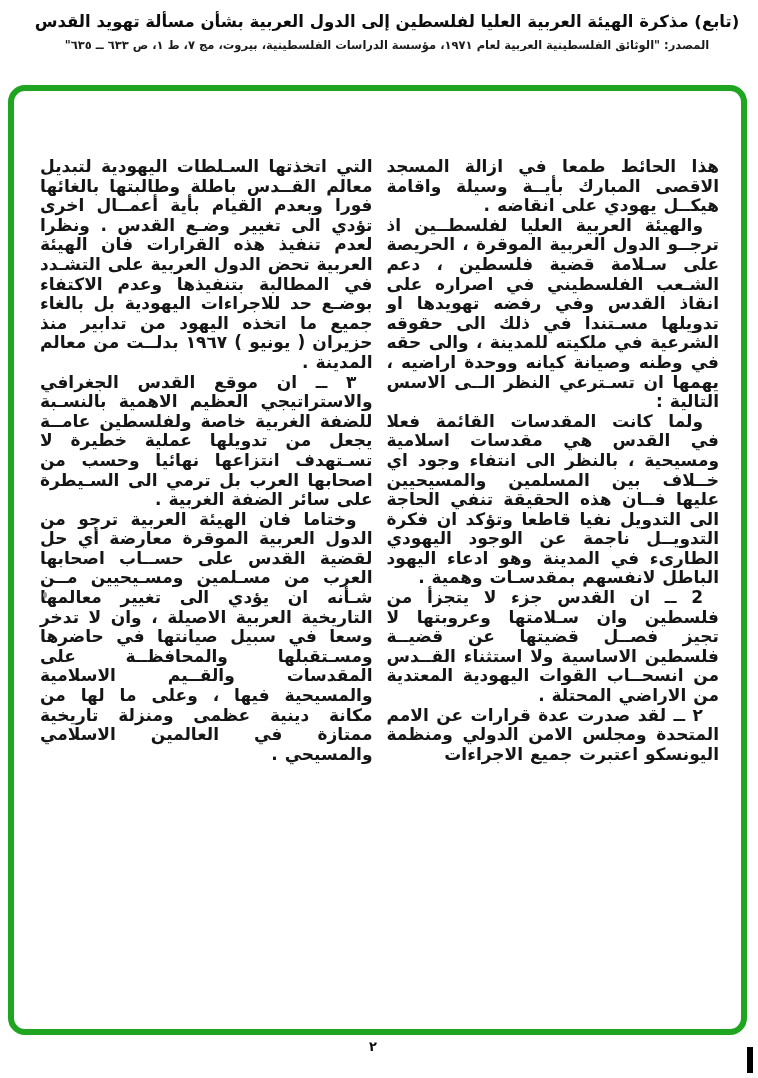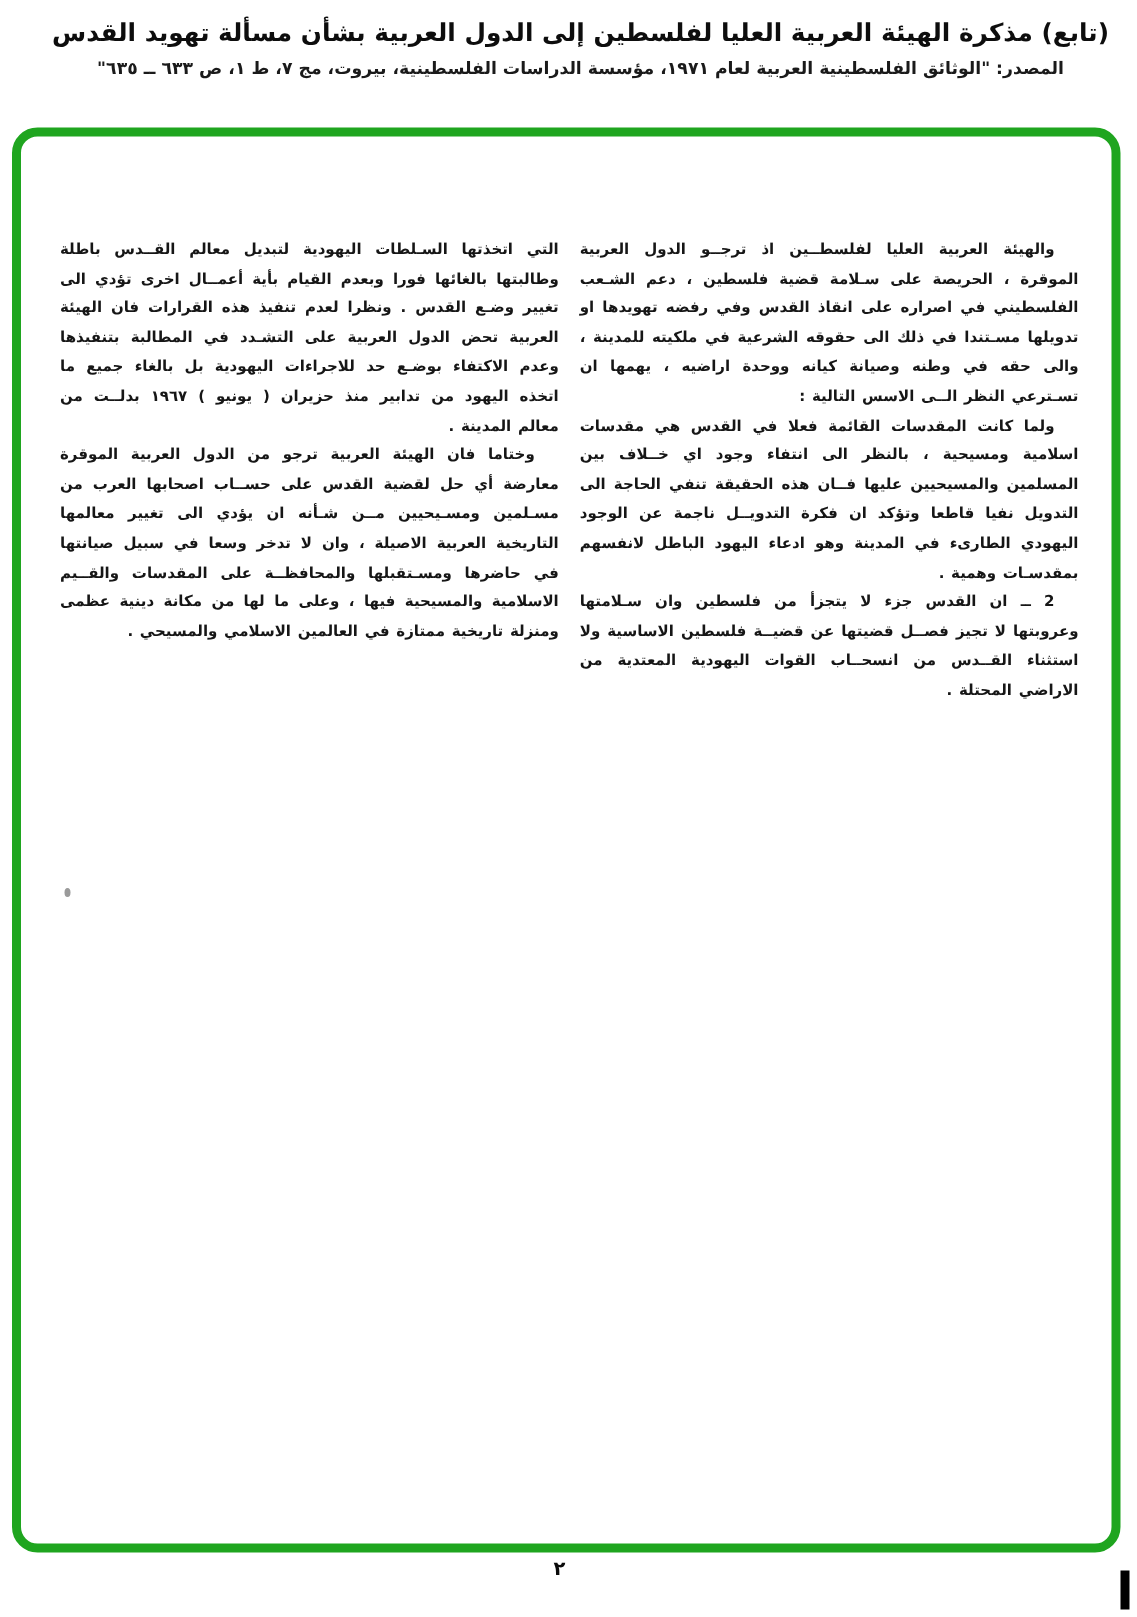--- a/index.html
+++ b/index.html
@@ -32,21 +32,21 @@
   }
   .columns{
     direction:rtl;
     display:flex;
     gap:14px;
     padding:66px 22px 0 26px;
   }
   .col{
     flex:1 1 0;
     text-align:justify;
-    font-size:10px;
+    font-size:17px;
     font-weight:700;
     line-height:19.6px;
     color:#161616;
     word-spacing:1px;
   }
   .col p{margin:0;}
   .col p.indent{text-indent:16px;}
   .page-number{
     position:absolute;top:1039px;left:0;width:746px;
     text-align:center;
@@ -66,26 +66,29 @@
 <body>
 
 <div class="header">
   <div class="doc-title">(تابع) مذكرة الهيئة العربية العليا لفلسطين إلى الدول العربية بشأن مسألة تهويد القدس</div>
   <div class="doc-source">المصدر: "الوثائق الفلسطينية العربية لعام ١٩٧١، مؤسسة الدراسات الفلسطينية، بيروت، مج ٧، ط ١، ص ٦٣٣ ــ ٦٣٥"</div>
 </div>
 
 <div class="frame" style="border-color: rgb(31, 165, 31);">
   <div class="columns">
     <section class="col">
+      <p>هذا الحائط طمعا في ازالة المسجد الاقصى المبارك بأيــة وسيلة واقامة هيكــل يهودي على انقاضه .</p>
       <p class="indent">والهيئة العربية العليا لفلسطــين اذ ترجــو الدول العربية الموقرة ، الحريصة على سـلامة قضية فلسطين ، دعم الشـعب الفلسطيني في اصراره على انقاذ القدس وفي رفضه تهويدها او تدويلها مسـتندا في ذلك الى حقوقه الشرعية في ملكيته للمدينة ، والى حقه في وطنه وصيانة كيانه ووحدة اراضيه ، يهمها ان تسـترعي النظر الــى الاسس التالية :</p>
       <p class="indent">ولما كانت المقدسات القائمة فعلا في القدس هي مقدسات اسلامية ومسيحية ، بالنظر الى انتفاء وجود اي خــلاف بين المسلمين والمسيحيين عليها فــان هذه الحقيقة تنفي الحاجة الى التدويل نفيا قاطعا وتؤكد ان فكرة التدويــل ناجمة عن الوجود اليهودي الطارىء في المدينة وهو ادعاء اليهود الباطل لانفسهم بمقدسـات وهمية .</p>
       <p class="indent">2 ــ ان القدس جزء لا يتجزأ من فلسطين وان سـلامتها وعروبتها لا تجيز فصــل قضيتها عن قضيــة فلسطين الاساسية ولا استثناء القــدس من انسحــاب القوات اليهودية المعتدية من الاراضي المحتلة .</p>
+      <p class="indent">٢ ــ لقد صدرت عدة قرارات عن الامم المتحدة ومجلس الامن الدولي ومنظمة اليونسكو اعتبرت جميع الاجراءات</p>
     </section>
     <section class="col">
       <p>التي اتخذتها السـلطات اليهودية لتبديل معالم القــدس باطلة وطالبتها بالغائها فورا وبعدم القيام بأية أعمــال اخرى تؤدي الى تغيير وضـع القدس . ونظرا لعدم تنفيذ هذه القرارات فان الهيئة العربية تحض الدول العربية على التشـدد في المطالبة بتنفيذها وعدم الاكتفاء بوضـع حد للاجراءات اليهودية بل بالغاء جميع ما اتخذه اليهود من تدابير منذ حزيران ( يونيو ) ١٩٦٧ بدلــت من معالم المدينة .</p>
+      <p class="indent">٣ ــ ان موقع القدس الجغرافي والاستراتيجي العظيم الاهمية بالنسـبة للضفة الغربية خاصة ولفلسطين عامــة يجعل من تدويلها عملية خطيرة لا تسـتهدف انتزاعها نهائيا وحسب من اصحابها العرب بل ترمي الى السـيطرة على سائر الضفة الغربية .</p>
       <p class="indent">وختاما فان الهيئة العربية ترجو من الدول العربية الموقرة معارضة أي حل لقضية القدس على حســاب اصحابها العرب من مسـلمين ومسـيحيين مــن شـأنه ان يؤدي الى تغيير معالمها التاريخية العربية الاصيلة ، وان لا تدخر وسعا في سبيل صيانتها في حاضرها ومسـتقبلها والمحافظــة على المقدسات والقــيم الاسلامية والمسيحية فيها ، وعلى ما لها من مكانة دينية عظمى ومنزلة تاريخية ممتازة في العالمين الاسلامي والمسيحي .</p>
     </section>
   </div>
 </div>
 
 <div class="speck"></div>
 
 <div class="page-number">٢</div>
 
 <div class="scan-bar" style="background-color: rgb(0, 0, 0);"></div>

